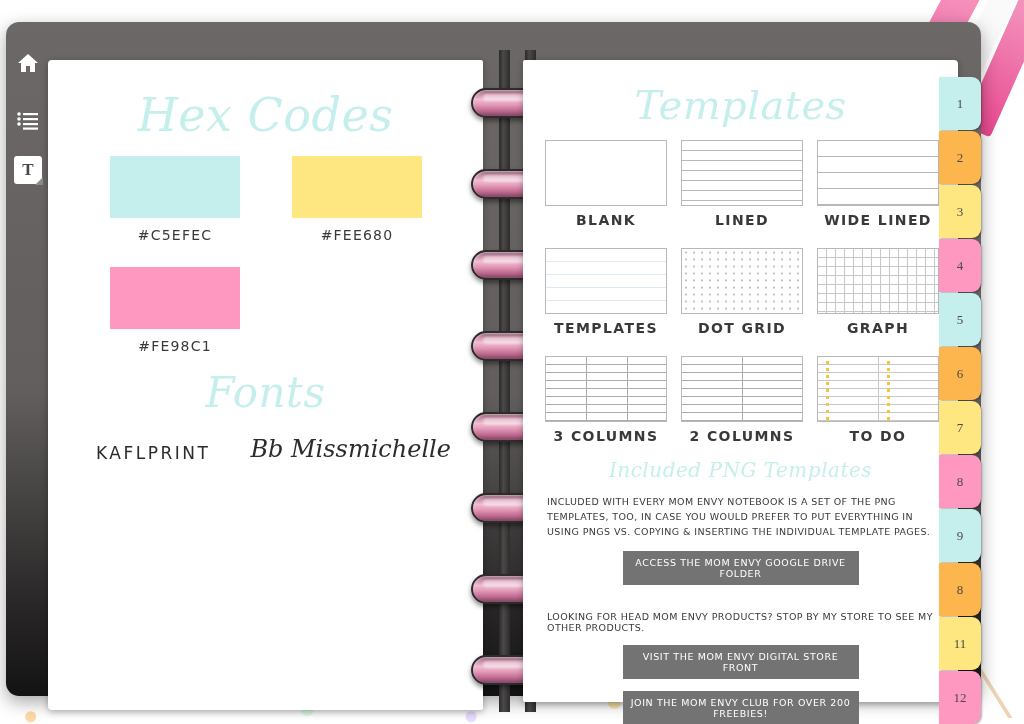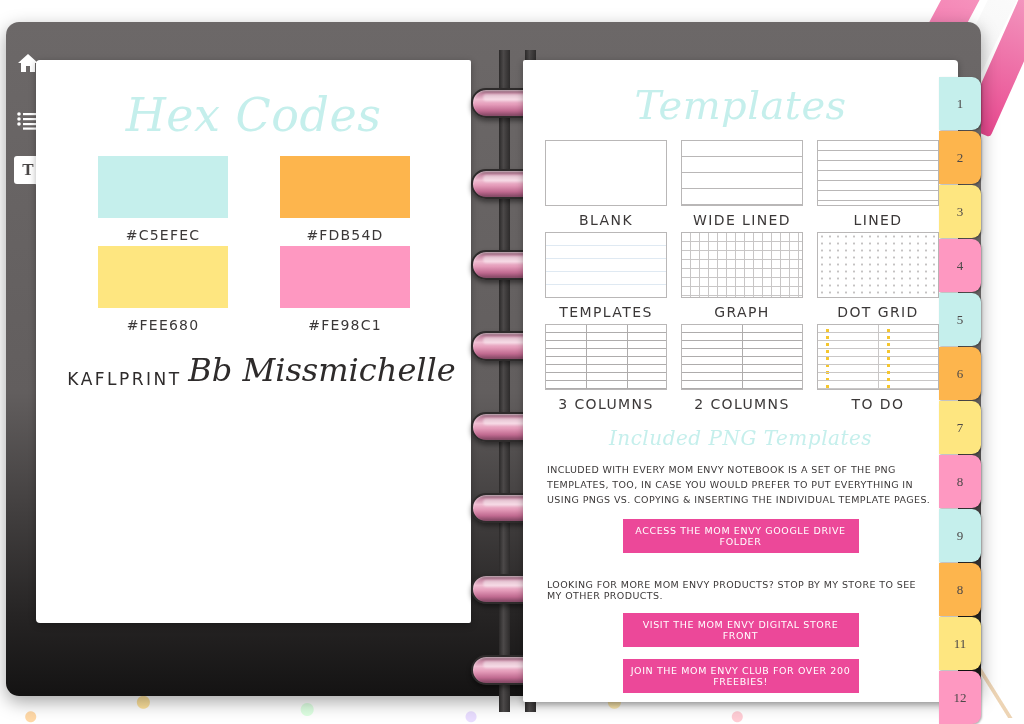--- a/index.html
+++ b/index.html
@@ -93,21 +93,21 @@
     font-size: 17px; color: #4a4747; font-weight: 700;
   }
 
   
   .page {
     position: absolute;
     top: 38px;
     background: #ffffff;
     box-shadow: 0 2px 7px rgba(0,0,0,.3);
   }
-  #page-left  { left: 30px;  width: 435px; height: 563px; border-radius: 4px 2px 2px 4px; }
+  #page-left  { left: 42px;  width: 435px; height: 650px; border-radius: 4px 2px 2px 4px; }
   #page-right { left: 517px; width: 435px; height: 642px; border-radius: 2px 4px 4px 2px; }
 
   
   #binding { position: absolute; left: 462px; top: 28px; width: 100px; height: 662px; }
   #binding .spine {
     position: absolute; top: 0; width: 11px; height: 662px;
     background: linear-gradient(90deg,#2b2929,#4c4949 40%,#2d2b2b);
   }
   #binding .spine.a { left: 31px; }
   #binding .spine.b { left: 57px; }
@@ -146,21 +146,21 @@
     letter-spacing: .5px;
   }
   #hex-title      { font-size: 46px; margin-top: 28px; }
   #fonts-title    { font-size: 42px; margin-top: 14px; }
   #templates-title{ font-size: 40px; margin-top: 22px; }
   #png-title      { font-size: 20px; margin-top: 14px; }
 
   
   #swatches {
     display: grid; grid-template-columns: 1fr 1fr;
-    gap: 3px 52px;
+    gap: 24px 52px;
     padding: 14px 62px 0 62px;
   }
   .swatch-cell { text-align: center; }
   .swatch { width: 130px; height: 62px; margin: 0 auto; }
   .swatch-label {
     font-family: "DejaVu Sans", sans-serif;
     font-size: 14px; color: #3b3838;
     letter-spacing: 1.2px; margin-top: 9px;
   }
 
@@ -168,28 +168,29 @@
   #font-row {
     display: flex; justify-content: space-around; align-items: flex-end;
     padding: 18px 12px 0 28px;
   }
   #font-sample-1 {
     font-family: "DejaVu Sans", sans-serif;
     font-size: 17px; letter-spacing: 2.5px; color: #2e2b2b;
   }
   #font-sample-2 {
     font-family: "DejaVu Serif", serif; font-style: italic;
-    font-size: 32px; color: #2e2b2b;
+    font-size: 24px; color: #2e2b2b;
   }
 
   
   #template-grid {
     display: grid; grid-template-columns: repeat(3, 1fr);
-    gap: 4px 14px;
+    gap: 20px 14px;
     padding: 12px 22px 0 22px;
+    font-weight: bold;
   }
   .tpl { text-align: center; }
   .tpl-thumb {
     width: 122px; height: 66px;
     border: 1px solid #b9b7b7;
     margin: 0 auto;
     background: #ffffff;
     position: relative; overflow: hidden;
   }
   .tpl-label {
@@ -225,21 +226,21 @@
   
   #png-block { padding: 0 24px; }
   #png-body {
     font-family: "DejaVu Sans", sans-serif;
     font-size: 9.5px; line-height: 15px;
     letter-spacing: .4px; color: #3b3838;
     margin-top: 12px; text-align: left;
   }
   .cta {
     display: block; width: 236px; margin: 12px auto 0 auto;
-    background: #ec4899; color: #ffffff;
+    background: #737373; color: #ffffff;
     font-family: "DejaVu Sans", sans-serif;
     font-size: 9.5px; letter-spacing: .6px;
     text-align: center; padding: 6px 4px;
     border: none; cursor: pointer;
   }
   .promo {
     font-family: "DejaVu Sans", sans-serif;
     font-size: 9.5px; letter-spacing: .4px; color: #3b3838;
     margin-top: 26px; text-align: left;
   }
@@ -281,33 +282,30 @@
   <div class="page" id="page-left">
 
     <div class="script" id="hex-title">Hex Codes</div>
 
     <div id="swatches">
       <div class="swatch-cell">
         <div class="swatch" style="background:#C5EFEC"></div>
         <div class="swatch-label">#C5EFEC</div>
       </div>
       <div class="swatch-cell">
-        <div class="swatch" style="background:#FDB54D"></div>
-        <div class="swatch-label">#FDB54D</div>
-      </div>
-      <div class="swatch-cell">
         <div class="swatch" style="background:#FEE680"></div>
         <div class="swatch-label">#FEE680</div>
       </div>
       <div class="swatch-cell">
         <div class="swatch" style="background:#FE98C1"></div>
         <div class="swatch-label">#FE98C1</div>
       </div>
     </div>
 
+    <div class="script" id="fonts-title">Fonts</div>
 
     <div id="font-row">
       <div id="font-sample-1">KAFLPRINT</div>
       <div id="font-sample-2">Bb Missmichelle</div>
     </div>
   </div>
 
   <div id="binding">
     <div class="spine a"></div>
     <div class="spine b"></div>
@@ -324,61 +322,61 @@
   <div class="page" id="page-right">
 
     <div class="script" id="templates-title">Templates</div>
 
     <div id="template-grid">
       <div class="tpl">
         <div class="tpl-thumb t-blank"></div>
         <div class="tpl-label">BLANK</div>
       </div>
       <div class="tpl">
+        <div class="tpl-thumb t-lined"></div>
+        <div class="tpl-label">LINED</div>
+      </div>
+      <div class="tpl">
         <div class="tpl-thumb t-wide"></div>
         <div class="tpl-label">WIDE LINED</div>
       </div>
       <div class="tpl">
-        <div class="tpl-thumb t-lined"></div>
-        <div class="tpl-label">LINED</div>
-      </div>
-      <div class="tpl">
         <div class="tpl-thumb t-notebook"></div>
         <div class="tpl-label">TEMPLATES</div>
       </div>
       <div class="tpl">
+        <div class="tpl-thumb t-dot"></div>
+        <div class="tpl-label">DOT GRID</div>
+      </div>
+      <div class="tpl">
         <div class="tpl-thumb t-graph"></div>
         <div class="tpl-label">GRAPH</div>
       </div>
       <div class="tpl">
-        <div class="tpl-thumb t-dot"></div>
-        <div class="tpl-label">DOT GRID</div>
-      </div>
-      <div class="tpl">
         <div class="tpl-thumb t-3col"></div>
         <div class="tpl-label">3 COLUMNS</div>
       </div>
       <div class="tpl">
         <div class="tpl-thumb t-2col"></div>
         <div class="tpl-label">2 COLUMNS</div>
       </div>
       <div class="tpl">
         <div class="tpl-thumb t-todo"></div>
         <div class="tpl-label">TO DO</div>
       </div>
     </div>
 
     <div id="png-block">
       <div class="script" id="png-title">Included PNG Templates</div>
 
       <div id="png-body">INCLUDED WITH EVERY MOM ENVY NOTEBOOK IS A SET OF THE PNG TEMPLATES, TOO, IN CASE YOU WOULD PREFER TO PUT EVERYTHING IN USING PNGS VS. COPYING &amp; INSERTING THE INDIVIDUAL TEMPLATE PAGES.</div>
 
       <a class="cta">ACCESS THE MOM ENVY GOOGLE DRIVE FOLDER</a>
 
-      <div class="promo">LOOKING FOR MORE MOM ENVY PRODUCTS? STOP BY MY STORE TO SEE MY OTHER PRODUCTS.</div>
+      <div class="promo">LOOKING FOR HEAD MOM ENVY PRODUCTS? STOP BY MY STORE TO SEE MY OTHER PRODUCTS.</div>
 
       <a class="cta">VISIT THE MOM ENVY DIGITAL STORE FRONT</a>
 
 
       <a class="cta">JOIN THE MOM ENVY CLUB FOR OVER 200 FREEBIES!</a>
     </div>
   </div>
 
   <div id="tabs">
     <div class="tab" style="background:#c5efec">

